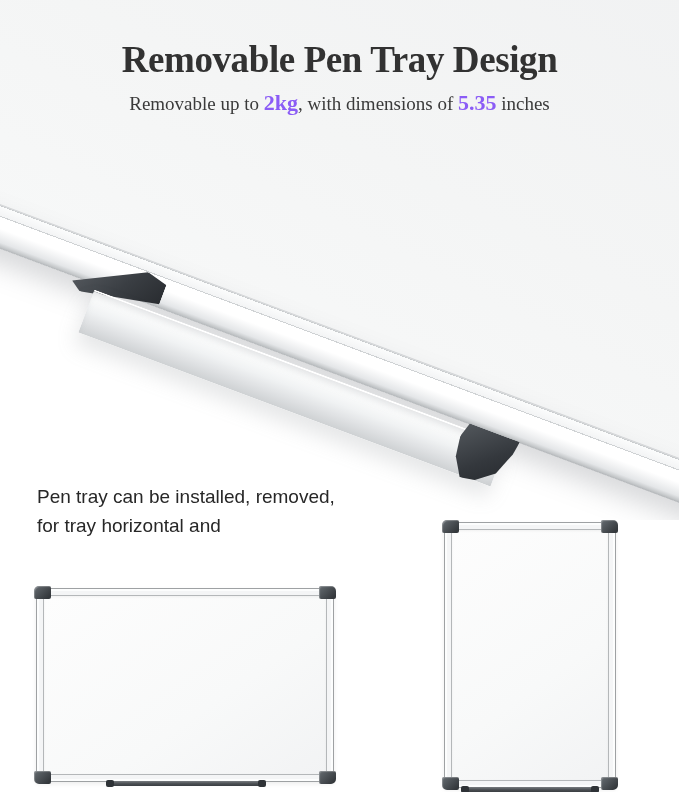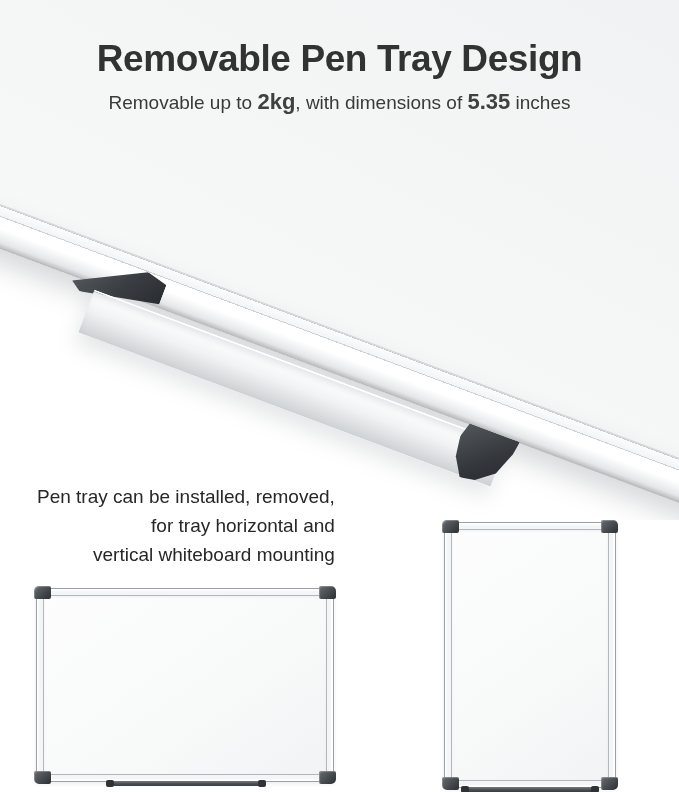--- a/index.html
+++ b/index.html
@@ -1,21 +1,21 @@
 <!DOCTYPE html>
 <html><head>
 <meta charset="utf-8">
 <style>
   * { margin:0; padding:0; box-sizing:border-box; }
   html,body { width:679px; height:792px; overflow:hidden;
     font-family:"Liberation Sans", sans-serif; background:#ffffff; }
 
   
   .hero { position:absolute; left:0; top:0; width:679px; height:520px;
-    overflow:hidden; background:#ffffff; }
+    overflow:hidden; background:#ffffff;font-family:Liberation Serif, serif; }
 
   .rot-assembly { position:absolute; left:0; top:205px; width:1200px; height:0;
     transform:rotate(20.5deg); transform-origin:0 0; }
 
   .wb-surface { position:absolute; left:-120px; top:-950px; width:1600px; height:950px;
     background:linear-gradient(187deg,#ebedee 0%,#f0f1f2 45%,#f4f5f5 80%,#f7f8f8 100%);
     border-bottom:1px solid #d6d8da; }
 
   .wb-frame { position:absolute; left:-120px; top:0; width:1600px; height:41px;
     background:linear-gradient(180deg,
@@ -37,25 +37,25 @@
     clip-path:polygon(0 82%, 76% 0, 100% 14%, 100% 62%, 12% 100%); }
 
   .tray-cap-right { position:absolute; left:512px; top:40px; width:58px; height:54px; z-index:3;
     background:linear-gradient(140deg,#53585d 0%,#34383d 55%,#24272b 100%);
     clip-path:polygon(8% 0, 100% 0, 96% 26%, 80% 70%, 50% 95%, 24% 100%, 5% 66%, 0 28%); }
 
   
   .hero-text { position:absolute; left:0; top:38px; width:679px; text-align:center; z-index:5; }
   .page-title { font-size:37px; font-weight:700; letter-spacing:-0.4px; color:#323232; }
   .page-subtitle { margin-top:9px; font-size:19px; color:#3a3a3a; }
-  .page-subtitle .hl { color:#404040; font-weight:700; font-size:22px; }
+  .page-subtitle .hl { color:#8b5cf6; font-weight:700; font-size:22px; }
 
   
   .caption { position:absolute; left:37px; top:482px; z-index:6;
-    font-size:19px; line-height:29px; color:#272727;text-align:right; }
+    font-size:19px; line-height:29px; color:#272727; }
 
   .board { position:absolute; background:#f4f5f6; border:1px solid #9ea1a3; border-radius:2px;
     box-shadow:inset 0 0 0 2px #fcfdfd, 0 2px 5px rgba(0,0,0,0.07); }
   .board-inner { position:absolute; left:6px; top:6px; right:6px; bottom:6px;
     border:1px solid #b4b7b9; border-radius:1px;
     background:linear-gradient(145deg,#fdfdfd 0%,#f8f9f9 60%,#f2f3f4 100%);
     box-shadow:inset 0 1px 3px rgba(0,0,0,0.05); }
   .board-h { left:36px; top:588px; width:298px; height:194px; }
   .board-v { left:444px; top:522px; width:172px; height:266px; }
 
@@ -89,21 +89,20 @@
 
   <div class="hero-text">
     <div class="page-title">Removable Pen Tray Design</div>
     <div class="page-subtitle"><span>Removable up to </span><span class="hl">2kg</span><span>, with dimensions of </span><span class="hl">5.35</span><span> inches</span></div>
   </div>
 </div>
 
 <div class="caption">
   <div>Pen tray can be installed, removed,</div>
   <div>for tray horizontal and</div>
-  <div>vertical whiteboard mounting</div>
 </div>
 
 <div class="board board-h">
   <div class="board-inner"></div>
   <div class="cap cap-tl"></div>
   <div class="cap cap-tr"></div>
   <div class="cap cap-bl"></div>
   <div class="cap cap-br"></div>
   <div class="tray-bar tray-bar-h"></div>
 </div>

